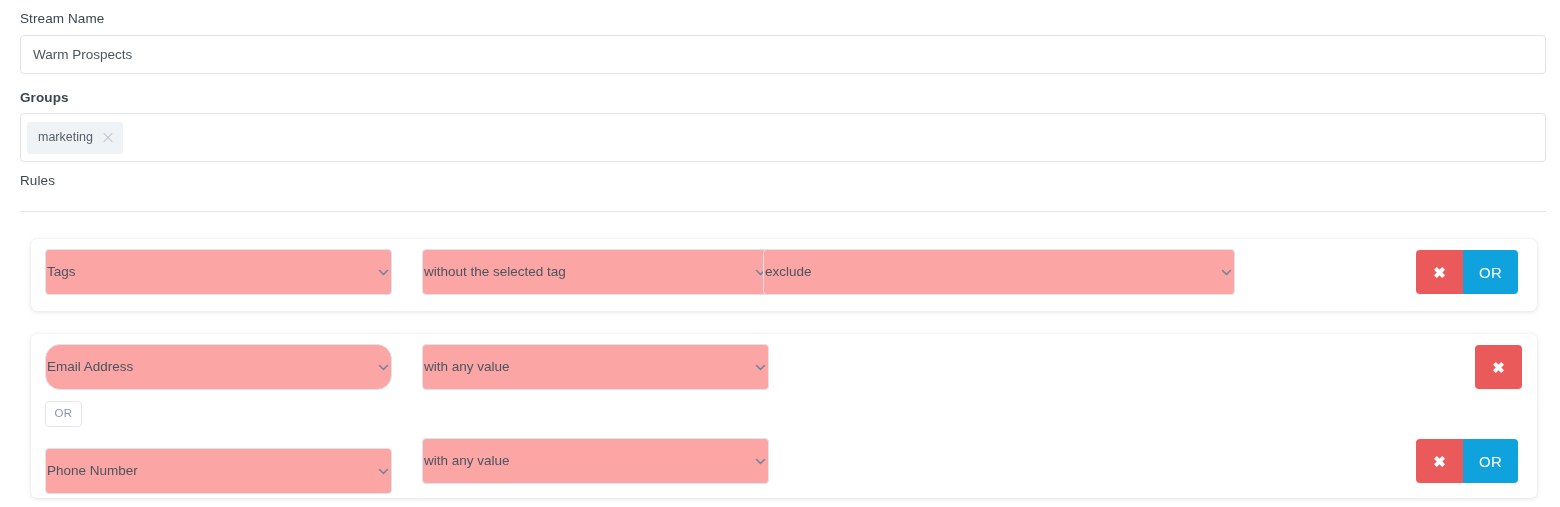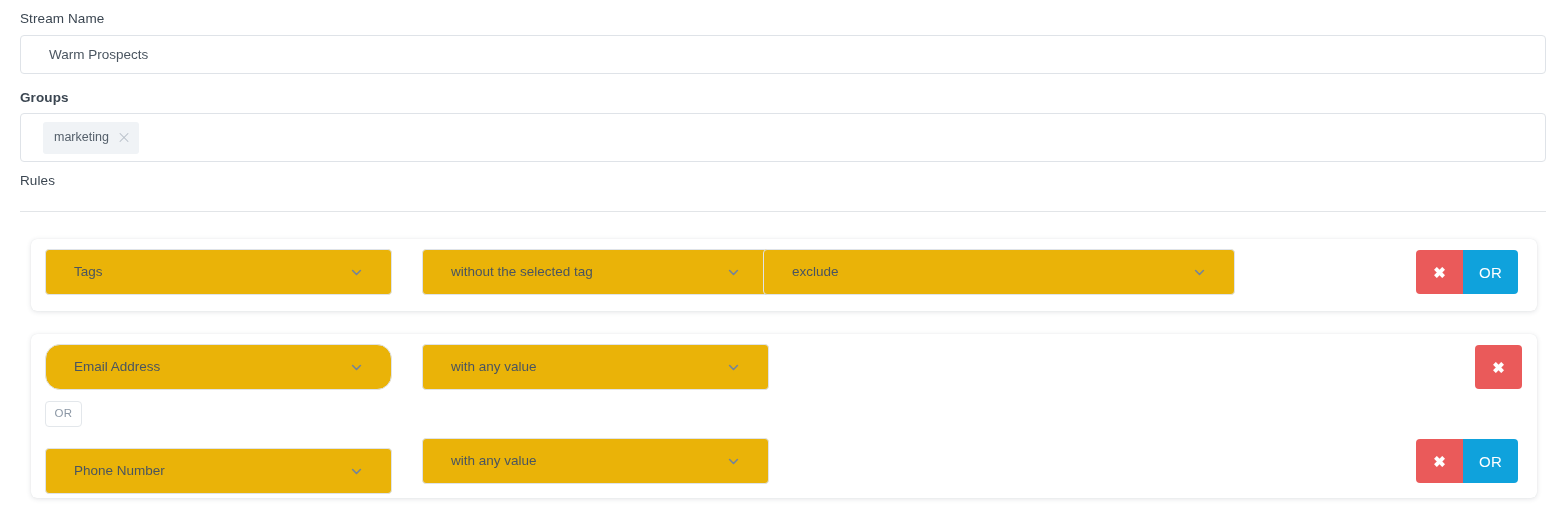--- a/index.html
+++ b/index.html
@@ -24,21 +24,21 @@
   
   .text-input {
     position: absolute;
     left: 20px;
     width: 1526px;
     background: #ffffff;
     border: 1px solid #dfe3e8;
     border-radius: 4px;
     display: flex;
     align-items: center;
-    padding: 0 28px;
+    padding: 0 12px;
   }
   .text-input .value {
     font-size: 13.5px;
     color: #4a5560;
     line-height: 1;
   }
 
   
   .chip {
     display: inline-flex;
@@ -86,26 +86,26 @@
     width: 1506px;
     background: #ffffff;
     border-radius: 6px;
     box-shadow: 0 1px 5px rgba(40,55,70,0.13), 0 0 1px rgba(40,55,70,0.10);
   }
 
   
   .select {
     position: absolute;
     height: 46px;
-    background: #eab308;
+    background: #fca5a5;
     border: 1px solid #dfe3e8;
     border-radius: 4px;
     display: flex;
     align-items: center;
-    padding: 0 28px;
+    padding: 0 1px;
     cursor: pointer;
   }
   .select .sel-value {
     font-size: 13.5px;
     color: #4a5560;
     line-height: 1;
     flex: 1;
     white-space: nowrap;
     overflow: hidden;
   }

